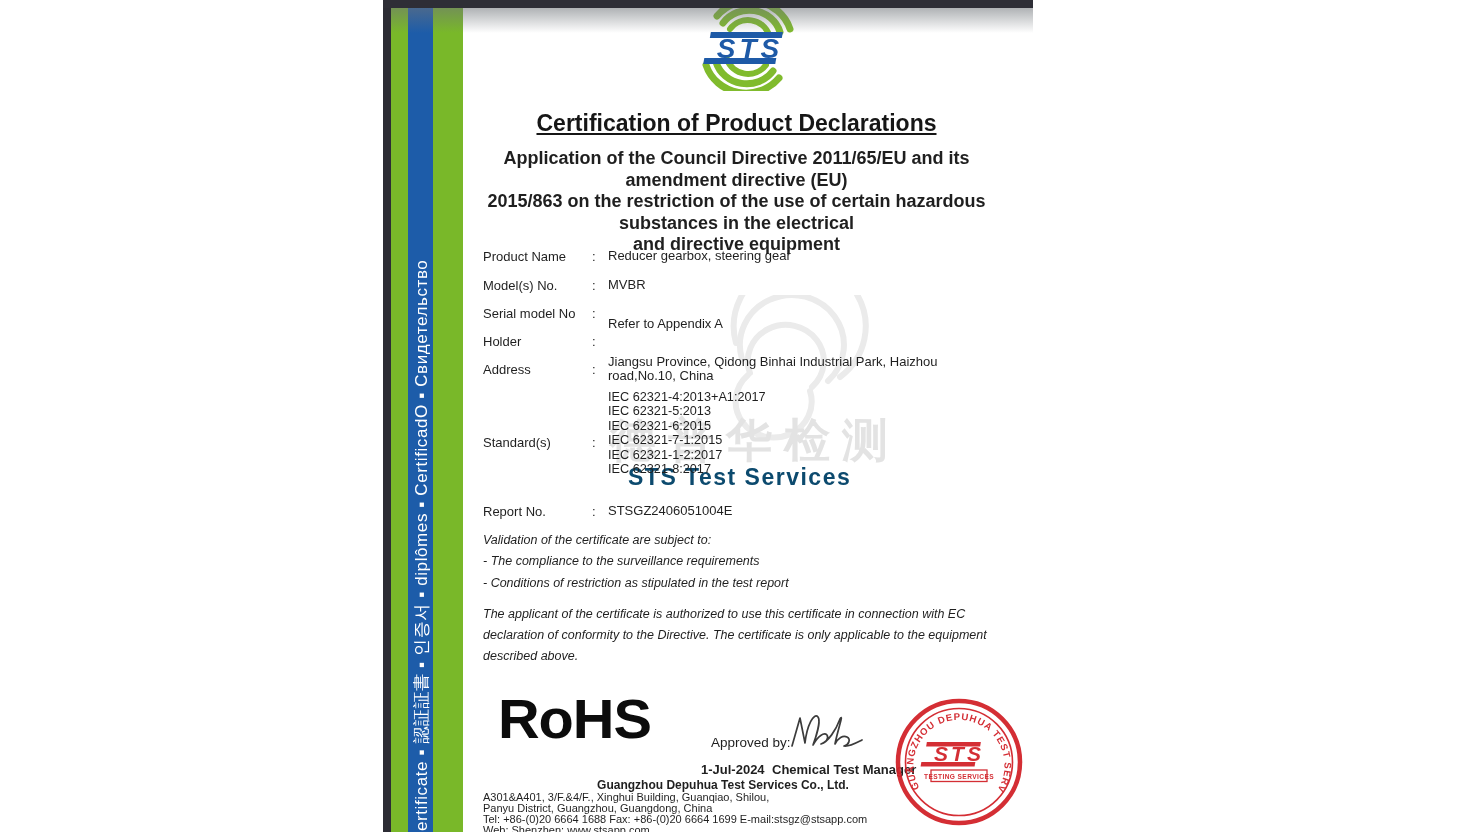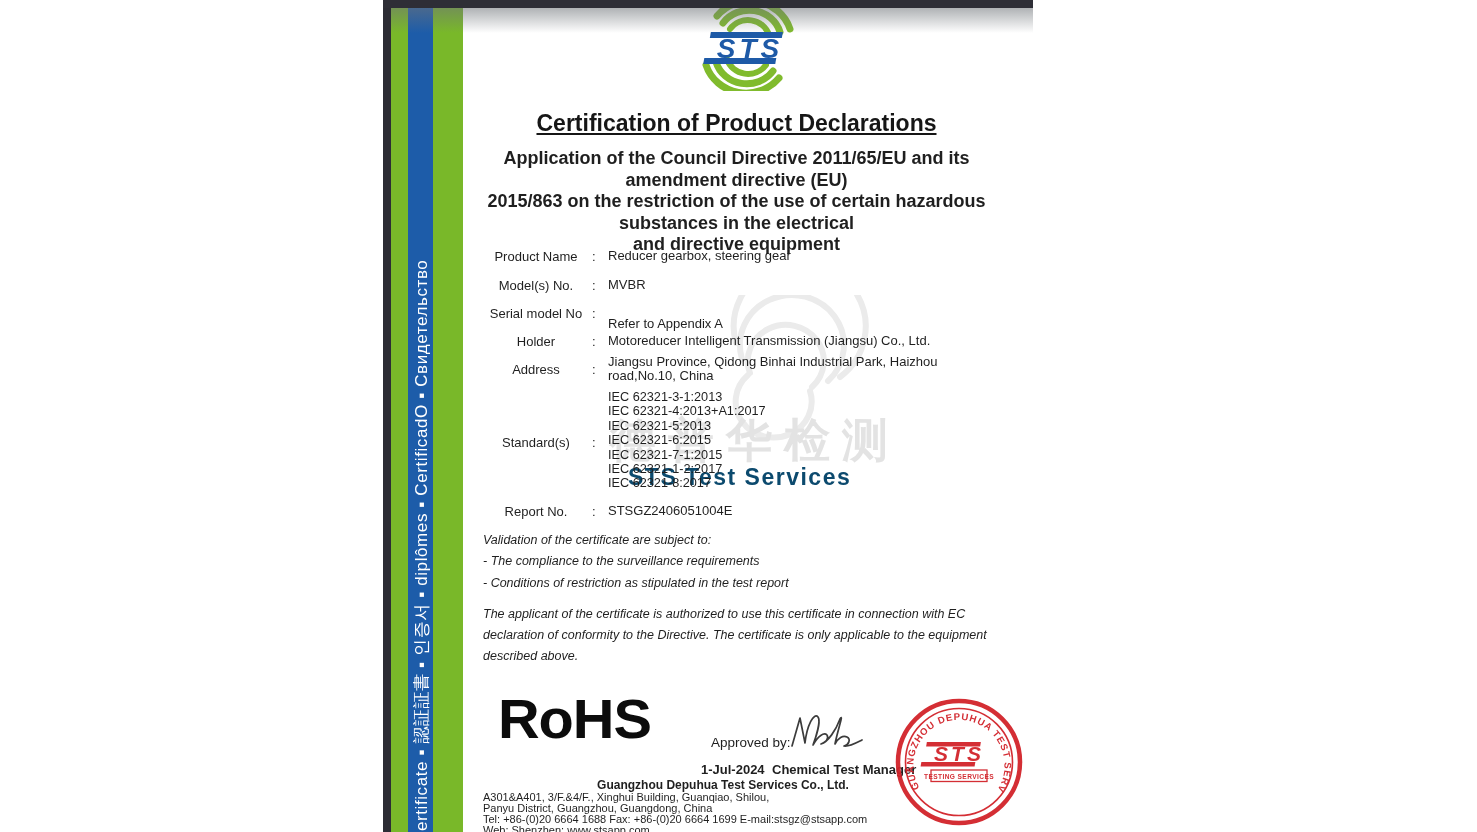--- a/index.html
+++ b/index.html
@@ -23,21 +23,21 @@
   
   .wm{z-index:0;user-select:none;}
   .wm-cn{left:610px;top:410px;font-size:46px;font-weight:700;color:#e3e3e3;letter-spacing:12px;}
   .wm-en{left:628px;top:464px;font-size:23px;font-weight:700;color:#0c4a6e;letter-spacing:1.5px;}
   
   .logo{left:692px;top:3px;z-index:2;}
   .title{left:483px;top:110px;width:507px;text-align:center;font-size:23px;font-weight:700;color:#161616;z-index:2;text-decoration:underline;}
   .intro{left:483px;top:148px;width:507px;text-align:center;font-size:18px;font-weight:700;line-height:21.5px;z-index:2;}
   .certno{left:483px;top:220px;width:507px;text-align:right;font-size:13px;font-weight:700;z-index:2;}
   
-  .f-label{left:483px;width:106px;font-size:13px;z-index:2;text-align:center;}
+  .f-label{left:483px;width:106px;font-size:13px;z-index:2;}
   .f-colon{left:592px;font-size:13px;z-index:2;}
   .f-value{left:608px;width:386px;font-size:13px;line-height:14.2px;z-index:2;}
   .standards-list{left:608px;top:390px;width:386px;font-size:12.7px;line-height:14.4px;z-index:2;}
   
   .italic-block{left:483px;width:505px;font-size:12.5px;font-style:italic;z-index:2;}
   .validation{top:530px;line-height:21.3px;}
   .note{top:604px;line-height:20.8px;}
   
   .rohs{left:498px;top:686px;font-size:56px;font-weight:900;letter-spacing:-1px;color:#0c0c0c;transform:scaleX(1.03);transform-origin:left top;z-index:2;}
   .approved-by{left:711px;top:735px;font-size:13.5px;z-index:2;}
@@ -104,30 +104,28 @@
   <div class="abs f-label" style="top:278px">Model(s) No.</div>
   <div class="abs f-colon" style="top:278px">:</div>
   <div class="abs f-value" style="top:278px">MVBR</div>
 
   <div class="abs f-label" style="top:306px">Serial model No</div>
   <div class="abs f-colon" style="top:306px">:</div>
   <div class="abs f-value" style="top:317px">Refer to Appendix A</div>
 
   <div class="abs f-label" style="top:334px">Holder</div>
   <div class="abs f-colon" style="top:334px">:</div>
-  <div class="abs f-value" style="top:334px">Motoreducer Intelligent Transmission (Jiangsu) Co., Ltd.</div>
 
   <div class="abs f-label" style="top:362px">Address</div>
   <div class="abs f-colon" style="top:362px">:</div>
   <div class="abs f-value" style="top:355px">Jiangsu Province, Qidong Binhai Industrial Park, Haizhou road,No.10, China</div>
 
   <div class="abs f-label" style="top:435px">Standard(s)</div>
   <div class="abs f-colon" style="top:435px">:</div>
   <div class="abs standards-list">
-    <div>IEC 62321-3-1:2013</div>
     <div>IEC 62321-4:2013+A1:2017</div>
     <div>IEC 62321-5:2013</div>
     <div>IEC 62321-6:2015</div>
     <div>IEC 62321-7-1:2015</div>
     <div>IEC 62321-1-2:2017</div>
     <div>IEC 62321-8:2017</div>
   </div>
 
   <div class="abs f-label" style="top:504px">Report No.</div>
   <div class="abs f-colon" style="top:504px">:</div>

